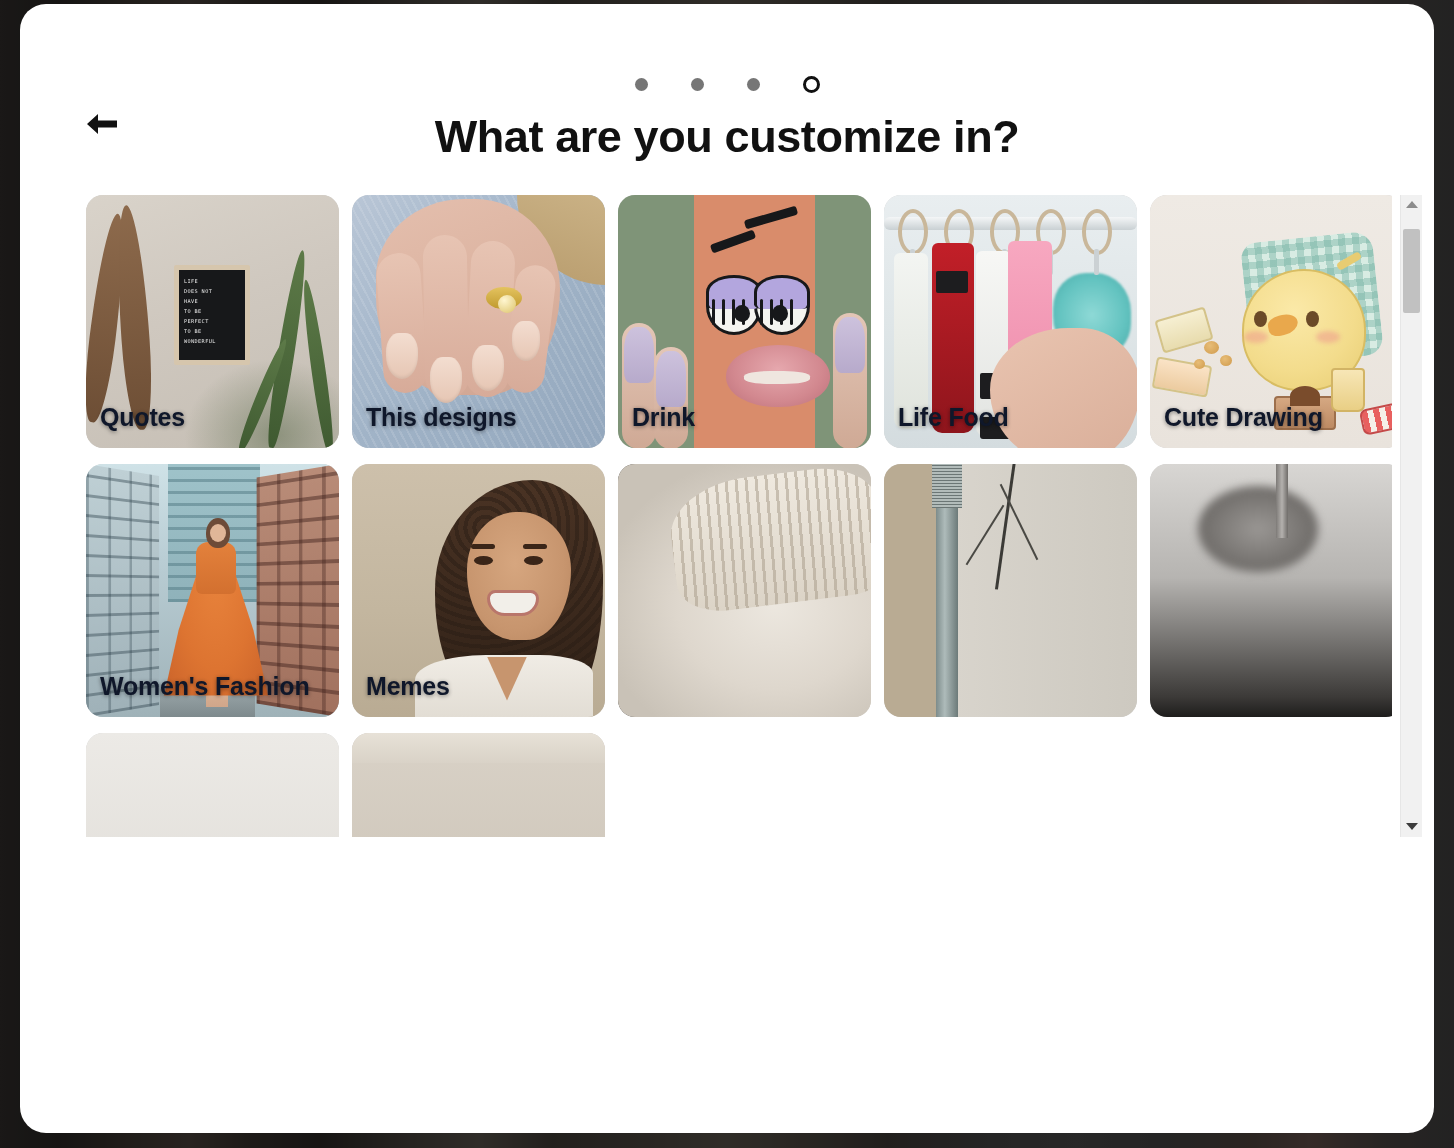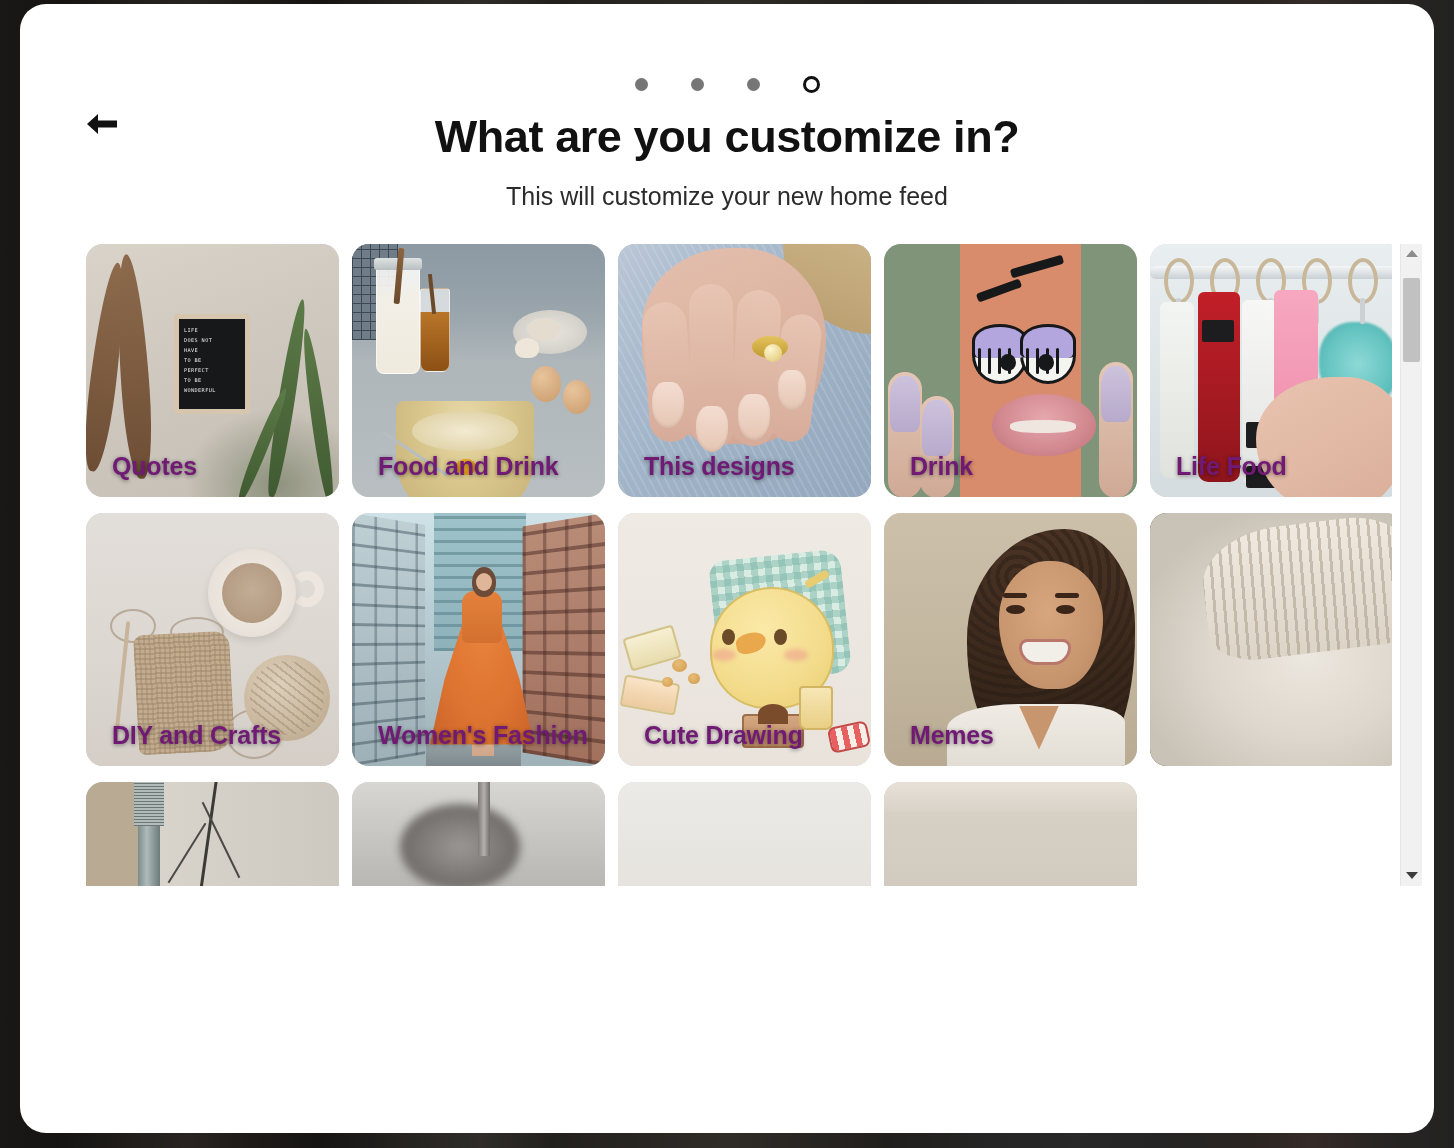--- a/index.html
+++ b/index.html
@@ -147,27 +147,26 @@
 
   .card .art {
     position: absolute;
     inset: 0;
   }
 
   .card .label {
     position: absolute;
     left: 14px;
     bottom: 16px;
-    color: #701a75;
+    color: #0f172a;
     font-size: 25px;
     font-weight: bold;
     letter-spacing: -0.2px;
     text-shadow: 0 1px 4px rgba(0,0,0,0.45);
     z-index: 4;
-    margin-left: 12px;
   }
 
   
   
   .art-quotes {
     background:
       radial-gradient(ellipse 60% 50% at 75% 95%, rgba(70,90,55,.45) 0%, rgba(70,90,55,0) 60%),
       linear-gradient(160deg, #d9d3ca 0%, #cfc8bf 45%, #c5beb4 100%);
   }
   .q-leaf {
@@ -894,21 +893,20 @@
 
     <button class="back-btn">
       <span>
         <svg width="34" height="26" viewBox="0 0 34 26" aria-hidden="true">
           <path d="M2 13 L13 3 L13 9.5 L32 9.5 L32 16.5 L13 16.5 L13 23 Z" fill="#111111"></path>
         </svg>
       </span>
     </button>
 
     <div class="title">What are you customize in?</div>
-    <div class="subtitle">This will customize your new home feed</div>
   </div>
 
   <div class="scroll-area">
     <div class="grid-wrap">
       <div class="grid">
 
         <div class="card">
           <div class="art art-quotes">
             <div class="q-leaf l1"></div>
               <div class="q-leaf l2"></div>
@@ -922,38 +920,20 @@
               <span>TO BE</span>
               <span>PERFECT</span>
               <span>TO BE</span>
               <span>WONDERFUL</span>
             </div>
           </div>
           <div class="label">Quotes</div>
         </div>
 
 
-        <div class="card">
-          <div class="art art-food">
-            <div class="f-rack"></div>
-            <div class="f-plate"></div>
-            <div class="f-jar j1"></div>
-              <div class="f-lid"></div>
-              <div class="f-stick"></div>
-            <div class="f-jar j2"></div>
-              <div class="f-stick2"></div>
-            <div class="f-shell"></div>
-            <div class="f-egg e1"></div>
-              <div class="f-egg e2"></div>
-            <div class="f-bowl"></div>
-              <div class="f-yolk"></div>
-              <div class="f-whisk"></div>
-          </div>
-          <div class="label">Food and Drink</div>
-        </div>
 
         <div class="card">
           <div class="art art-nail">
             <div class="n-denim"></div>
             <div class="n-tan"></div>
             <div class="n-hand"></div>
             <div class="n-finger f1"></div>
               <div class="n-finger f2"></div>
             <div class="n-finger f3"></div>
               <div class="n-finger f4"></div>
@@ -1017,49 +997,20 @@
             <div class="l-lbl s1"></div>
             <div class="l-bottle b3"></div>
             <div class="l-lbl s2"></div>
             <div class="l-cap"></div>
             <div class="l-bottle b4"></div>
             <div class="l-hand"></div>
           </div>
           <div class="label">Life Food</div>
         </div>
 
-        <div class="card">
-          <div class="art art-diy">
-            <div class="d-handle"></div>
-            <div class="d-mug"></div>
-            <div class="d-thread t1"></div>
-              <div class="d-thread t2"></div>
-              <div class="d-thread t3"></div>
-            <div class="d-needle"></div>
-            <div class="d-knit"></div>
-            <div class="d-yarn"></div>
-          </div>
-          <div class="label">DIY and Crafts</div>
-        </div>
-
-        <div class="card">
-          <div class="art art-fashion">
-            <div class="wf-sky"></div>
-            <div class="wf-tower"></div>
-            <div class="wf-left"></div>
-            <div class="wf-right"></div>
-            <div class="wf-road"></div>
-            <div class="wf-legs"></div>
-            <div class="wf-dress"></div>
-            <div class="wf-torso"></div>
-            <div class="wf-head"></div>
-            <div class="wf-face"></div>
-          </div>
-          <div class="label">Women's Fashion</div>
-        </div>
 
         <div class="card">
           <div class="art art-cute">
             <div class="c-pillow"></div>
             <div class="c-tuft"></div>
             <div class="c-body"></div>
             <div class="c-blush r1"></div>
               <div class="c-blush r2"></div>
             <div class="c-eye e1"></div>
               <div class="c-eye e2"></div>
@@ -1067,20 +1018,36 @@
             <div class="c-snack s1"></div>
               <div class="c-snack s2"></div>
             <div class="c-crumb k1"></div>
               <div class="c-crumb k2"></div>
               <div class="c-crumb k3"></div>
             <div class="c-box"></div>
             <div class="c-cup"></div>
             <div class="c-can"></div>
           </div>
           <div class="label">Cute Drawing</div>
+        </div>
+
+        <div class="card">
+          <div class="art art-fashion">
+            <div class="wf-sky"></div>
+            <div class="wf-tower"></div>
+            <div class="wf-left"></div>
+            <div class="wf-right"></div>
+            <div class="wf-road"></div>
+            <div class="wf-legs"></div>
+            <div class="wf-dress"></div>
+            <div class="wf-torso"></div>
+            <div class="wf-head"></div>
+            <div class="wf-face"></div>
+          </div>
+          <div class="label">Women's Fashion</div>
         </div>
 
         <div class="card">
           <div class="art art-beauty">
             <div class="be-hair"></div>
             <div class="be-face"></div>
             <div class="be-brow w1"></div>
               <div class="be-brow w2"></div>
             <div class="be-eye y1"></div>
               <div class="be-eye y2"></div>

